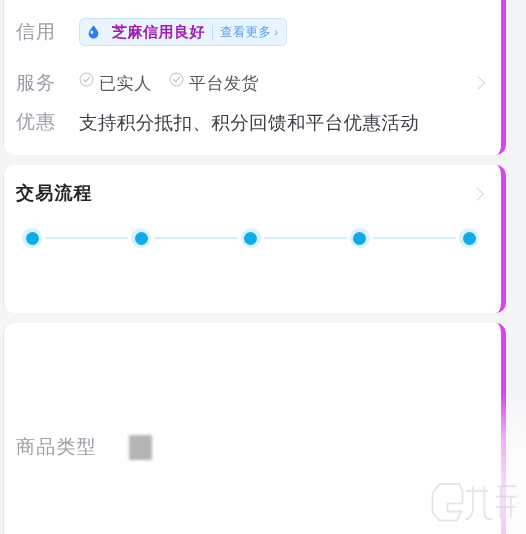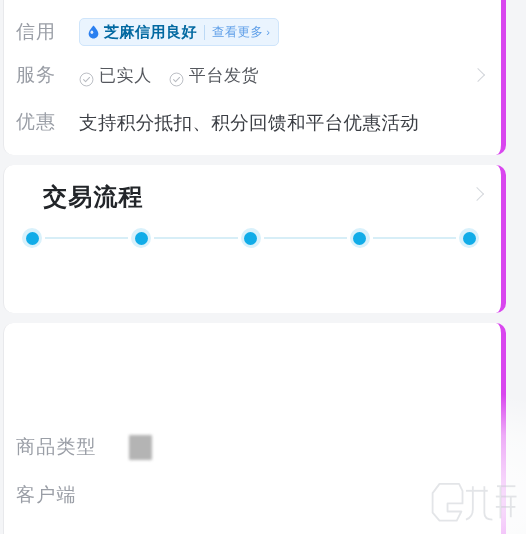--- a/index.html
+++ b/index.html
@@ -53,46 +53,47 @@
     border:1px solid #cfe5fb;
     border-radius:5px;
     padding:0 8px 0 7px;
     box-sizing:border-box;
   }
   .drop-icon{
     width:13px;height:14px;flex:none;margin-right:4px;
     display:block;
   }
   .credit-text{
-    color:#0369a1;
+    color:#a21caf;
     font-size:15px;
     font-weight:bold;
     letter-spacing:.5px;
     white-space:nowrap;
+    margin-left:8px;
   }
   .badge-sep{
     width:1px;height:15px;
     background:#bcd9f5;
     margin:0 7px;
     flex:none;
   }
   .credit-more{
     color:#5f9fe8;
     font-size:12.5px;
     white-space:nowrap;
     letter-spacing:.3px;
   }
   .mini-chevron{
     margin-left:3px;
     font-size:11px;
     color:#5f9fe8;
   }
 
-  #row-service{ top:58px; height:34px; }
-  .svc-item{display:inline-flex;align-items:flex-end;margin-right:17px;}
+  #row-service{ top:66px; height:34px; }
+  .svc-item{display:inline-flex;align-items:flex-start;margin-right:17px;}
   .check-icon{width:15px;height:15px;flex:none;margin-right:5px;display:block;}
   .svc-text{
     color:#55585e;
     font-size:17px;
     letter-spacing:.6px;
     white-space:nowrap;
   }
   .row-chevron{
     position:absolute;
     right:18px;
@@ -108,25 +109,24 @@
     font-size:18.5px;
     letter-spacing:.4px;
     white-space:nowrap;
   }
 
   
   #card-flow{ top:165px; height:148px; border-radius:10px; }
   .section-title{
     position:absolute;
     left:12px;top:16px;
-    font-size:24px;
+    font-size:18px;
     font-weight:bold;
     color:#222529;
     letter-spacing:1.2px;
-    margin-left:27px;
   }
   .section-chevron{
     position:absolute;
     right:19px;top:24px;
     width:9px;height:9px;
     border-right:1.6px solid #d5d8dd;
     border-top:1.6px solid #d5d8dd;
     transform:rotate(45deg);
   }
   .steps{
@@ -312,23 +312,20 @@
   </div>
 
   <div class="card" id="card-goods">
 
 
     <div class="grow" id="grow-type">
       <div class="grow-label">商品类型</div>
       <span class="blur-box" style="width:23px;height:25px;"></span>
     </div>
 
-    <div class="grow" id="grow-client">
-      <div class="grow-label">客户端</div>
-    </div>
   </div>
 
   <div class="wm-soft"></div>
   <div class="watermark">
     <svg viewBox="0 0 160 100" width="92" height="60">
       <g fill="none" stroke="#c9ccd2" stroke-width="3.2" stroke-linejoin="round">
         <path d="M54 22 L20 22 L8 38 L8 72 L20 86 L50 86 L58 70 L34 70 L34 56 L60 56 L60 34 Z"></path>
         <path d="M78 26 L78 66 Q78 80 66 84"></path>
         <path d="M66 34 L104 34"></path>
         <path d="M98 26 L98 72 Q98 84 112 84"></path>

